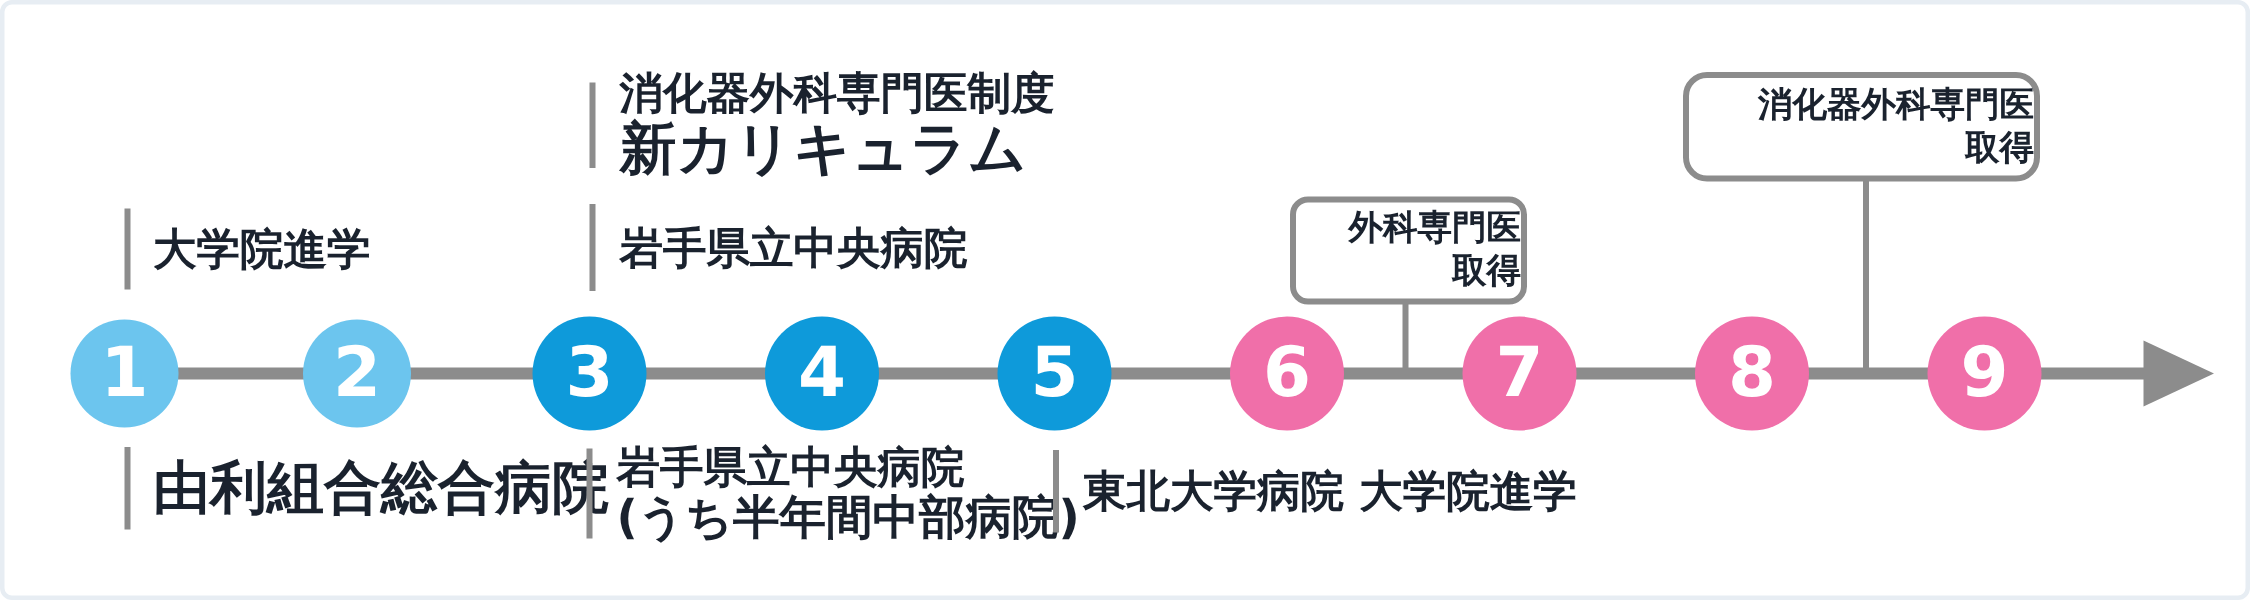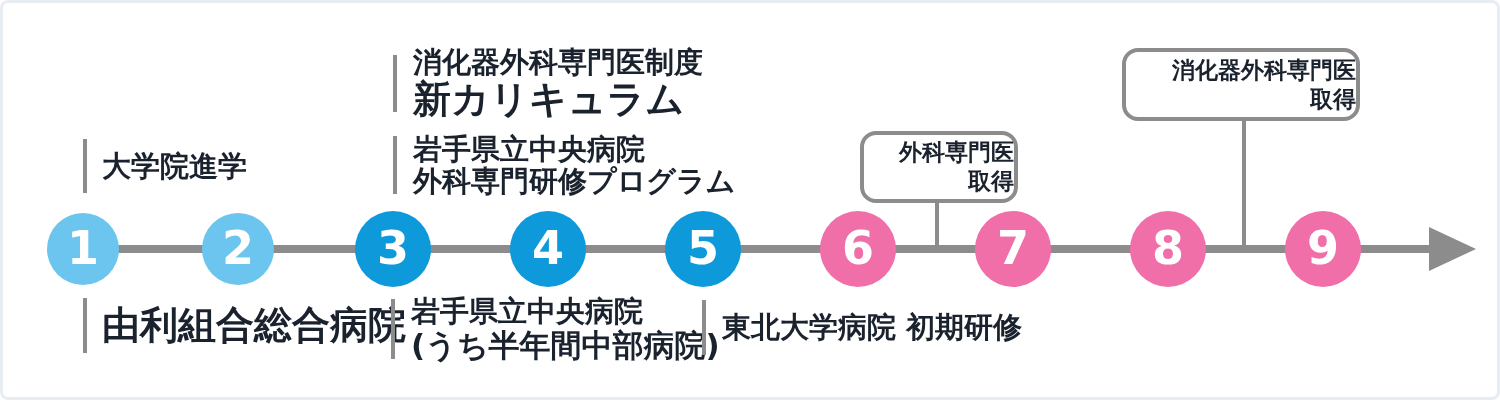--- a/index.html
+++ b/index.html
@@ -63,34 +63,33 @@
       <div class="label-line" style="font-size: 29px;">大学院進学</div>
     </div>
     <div class="tick" style="left: 390px; top: 52px; height: 57px;"></div>
     <div class="label-block" style="left: 410px; top: 52px; height: 57px;">
       <div class="label-line" style="font-size: 29px;">消化器外科専門医制度</div>
       <div class="label-line" style="font-size: 38px;">新カリキュラム</div>
     </div>
     <div class="tick" style="left: 390px; top: 133px; height: 58px;"></div>
     <div class="label-block" style="left: 410px; top: 133px; height: 58px;">
       <div class="label-line" style="font-size: 29px;">岩手県立中央病院</div>
-      <div class="label-line" style="font-size: 29px;">外科専門研修プログラム</div>
     </div>
     <div class="tick" style="left: 80px; top: 295px; height: 55px;"></div>
     <div class="label-block" style="left: 99px; top: 295px; height: 55px;">
       <div class="label-line" style="font-size: 38px;">由利組合総合病院</div>
     </div>
     <div class="tick" style="left: 388px; top: 296px; height: 60px;"></div>
     <div class="label-block" style="left: 408px; top: 296px; height: 60px;">
       <div class="label-line" style="font-size: 29px;">岩手県立中央病院</div>
       <div class="label-line" style="font-size: 31px;">(うち半年間中部病院)</div>
     </div>
     <div class="tick" style="left: 699px; top: 297px; height: 55px;"></div>
     <div class="label-block" style="left: 719px; top: 297px; height: 55px;">
-      <div class="label-line" style="font-size: 29px;">東北大学病院 初期研修</div>
+      <div class="label-line" style="font-size: 29px;">東北大学病院 大学院進学</div>
     </div>
     <div class="node" style="left: 44px; top: 210px; width: 72px; height: 72px; background: rgb(108, 197, 238);">
       <span class="node-num">1</span>
     </div>
     <div class="node" style="left: 199px; top: 210px; width: 72px; height: 72px; background: rgb(108, 197, 238);">
       <span class="node-num">2</span>
     </div>
     <div class="node" style="left: 352px; top: 208px; width: 76px; height: 76px; background: rgb(14, 154, 218);">
       <span class="node-num">3</span>
     </div>
@@ -105,21 +104,21 @@
     </div>
     <div class="node" style="left: 972px; top: 208px; width: 76px; height: 76px; background: rgb(240, 111, 169);">
       <span class="node-num">7</span>
     </div>
     <div class="node" style="left: 1127px; top: 208px; width: 76px; height: 76px; background: rgb(240, 111, 169);">
       <span class="node-num">8</span>
     </div>
     <div class="node" style="left: 1282px; top: 208px; width: 76px; height: 76px; background: rgb(240, 111, 169);">
       <span class="node-num">9</span>
     </div>
-    <div class="callout" style="left: 857px; top: 128px; width: 158px; height: 72px; font-size: 23px;">
+    <div class="callout" style="left: 857px; top: 128px; width: 158px; height: 72px; font-size: 23px; border-radius: 12px;">
       <div class="callout-line">外科専門医</div>
       <div class="callout-line">取得</div>
     </div>
     <div class="callout" style="left: 1119px; top: 45px; width: 238px; height: 73px; font-size: 23px;">
       <div class="callout-line">消化器外科専門医</div>
       <div class="callout-line">取得</div>
     </div>
   </div>
 
 </body></html>

